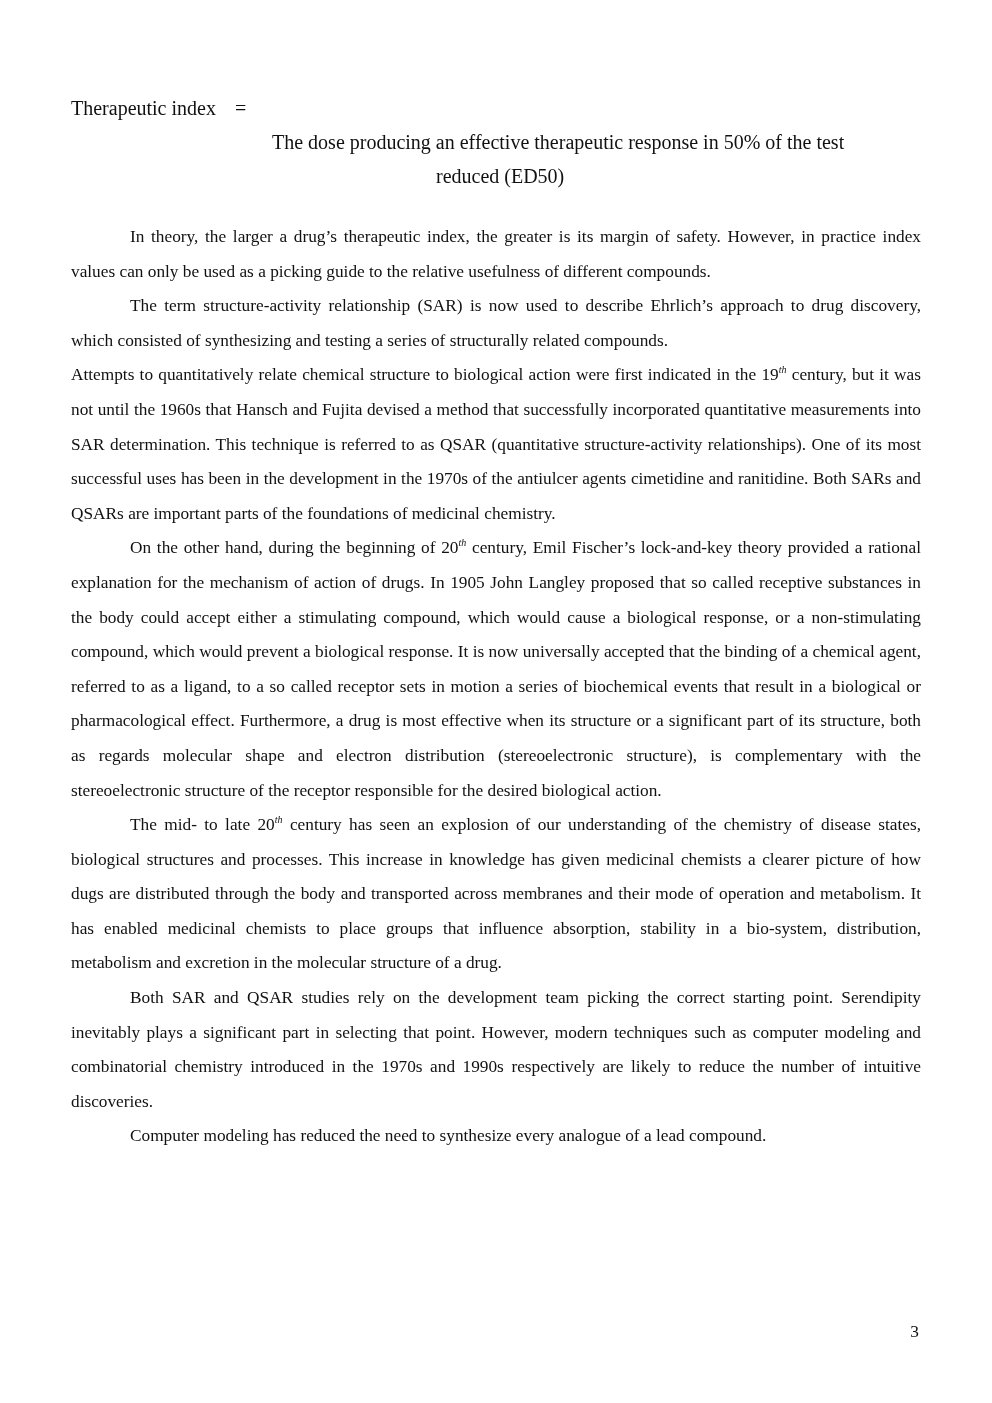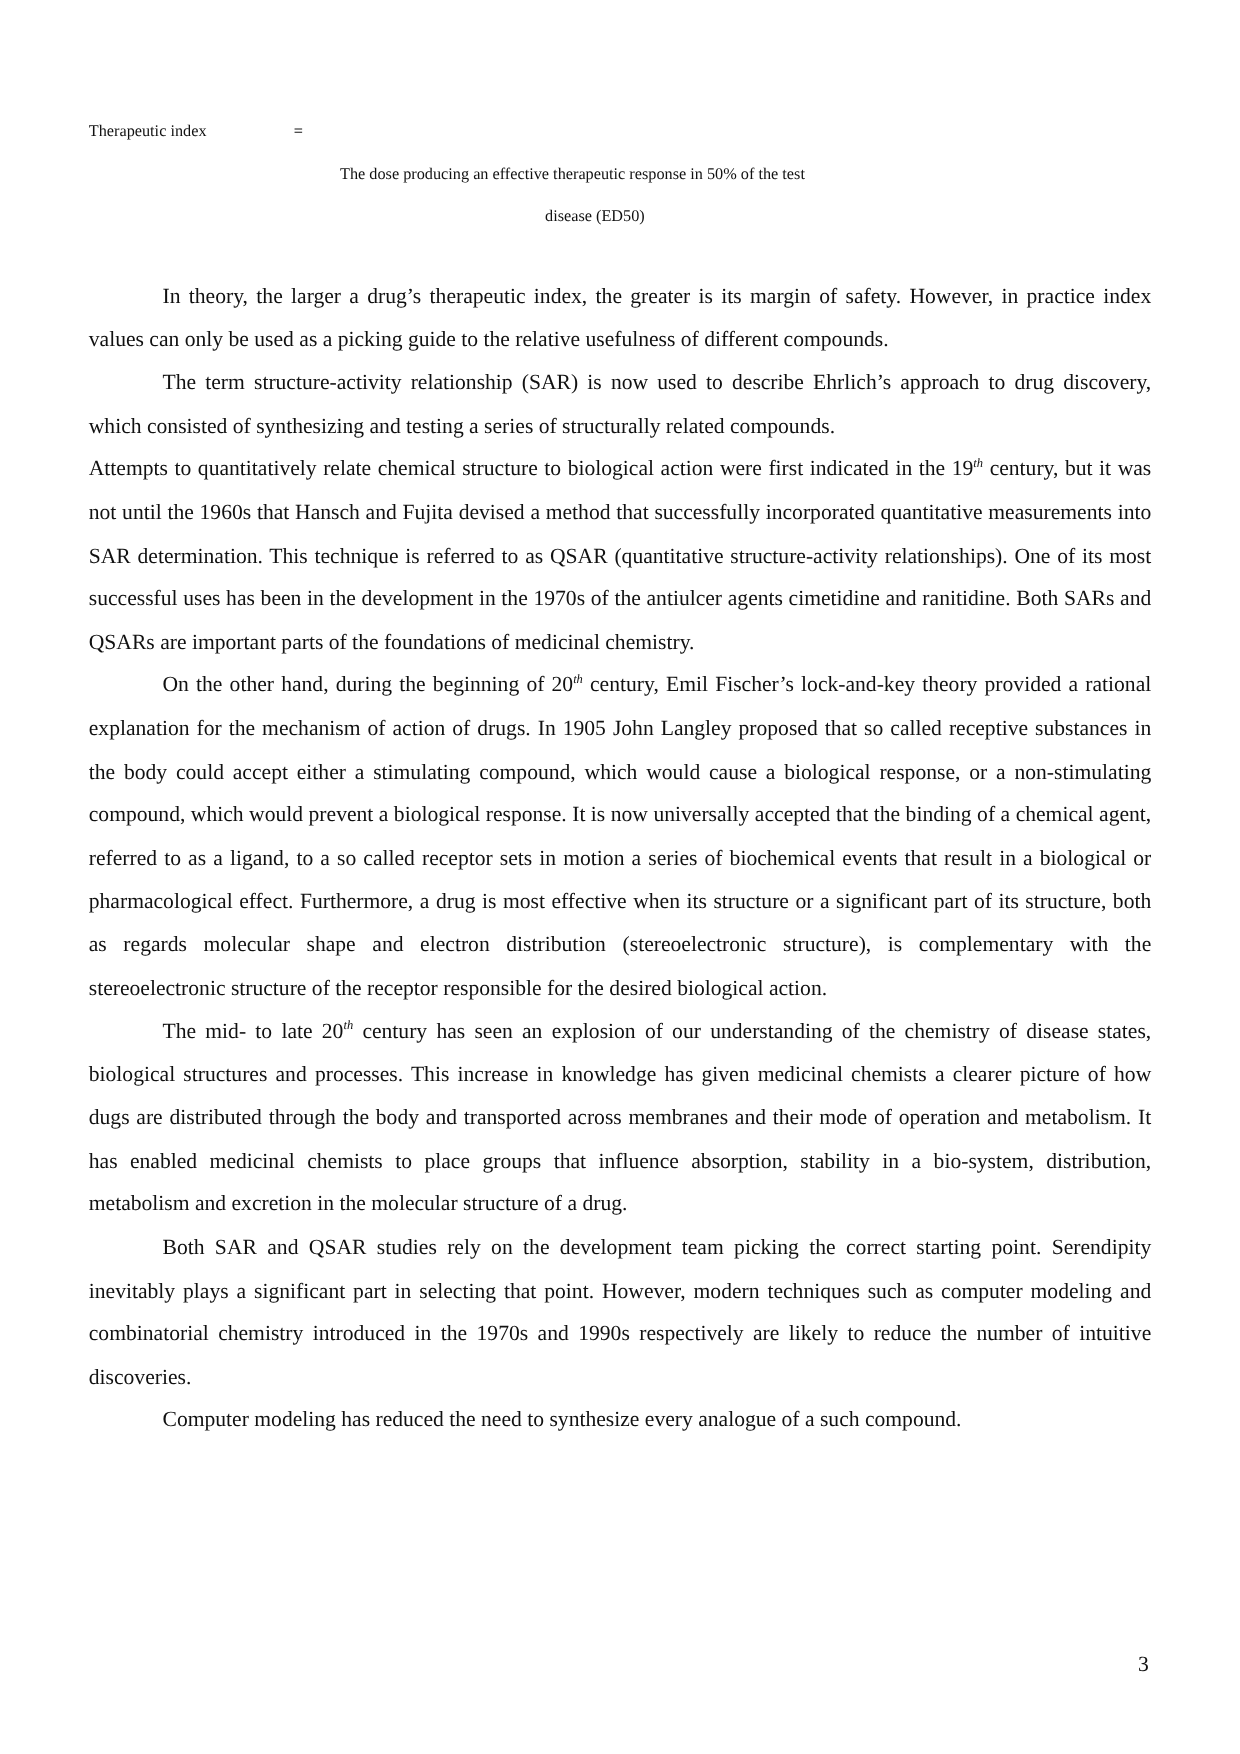--- a/index.html
+++ b/index.html
@@ -1,45 +1,45 @@
 <!DOCTYPE html>
 <html><head>
 <meta charset="utf-8">
 <style>
   html, body { margin: 0; padding: 0; background: #ffffff; }
   body { width: 992px; height: 1403px; position: relative; overflow: hidden;
          font-family: "Liberation Serif", "DejaVu Serif", serif; color: #111; }
   .page { position: absolute; left: 71px; top: 92px; width: 850px; }
-  .formula { position: relative; height: 110px; font-size: 13px; }
+  .formula { position: relative; height: 110px; font-size: 20px; }
   .formula .lhs { position: absolute; left: 0; top: 5px; }
   .formula .eq { position: absolute; left: 164px; top: 5px; }
   .formula .num { position: absolute; left: 201px; top: 5px; text-decoration: underline; }
   .formula .den1 { position: absolute; left: 201px; top: 39px; }
   .formula .den2 { position: absolute; left: 365px; top: 73px; }
   .body-text { margin-top: 18px; font-size: 17.3px; line-height: 34.6px; text-align: justify; }
   .body-text p { margin: 0; text-indent: 59px; }
   .body-text p.noindent { text-indent: 0; }
   sup { font-size: 10px; line-height: 0; vertical-align: super; font-style: italic; }
   .page-number { position: absolute; right: 73px; top: 1322px; font-size: 17.3px; }
 </style>
 </head>
 <body>
 
 <div class="page">
   <div class="formula">
     <span class="lhs">Therapeutic index</span>
     <span class="eq">=</span>
     <span class="den1">The dose producing an effective therapeutic response in 50% of the test</span>
-    <span class="den2">disease (ED50)</span>
+    <span class="den2">reduced (ED50)</span>
   </div>
 
   <div class="body-text" id="body-text">
       <p><span>In theory, the larger a drug’s therapeutic index, the greater is its margin of safety. However, in practice index values can only be used as a picking guide to the relative usefulness of different compounds.</span></p>
       <p><span>The term structure-activity relationship (SAR) is now used to describe Ehrlich’s approach to drug discovery, which consisted of synthesizing and testing a series of structurally related compounds.</span></p>
       <p class="noindent"><span>Attempts to quantitatively relate chemical structure to biological action were first indicated in the 19</span><sup>th</sup><span> century, but it was not until the 1960s that Hansch and Fujita devised a method that successfully incorporated quantitative measurements into SAR determination. This technique is referred to as QSAR (quantitative structure-activity relationships). One of its most successful uses has been in the development in the 1970s of the antiulcer agents cimetidine and ranitidine. Both SARs and QSARs are important parts of the foundations of medicinal chemistry.</span></p>
       <p><span>On the other hand, during the beginning of 20</span><sup>th</sup><span> century, Emil Fischer’s lock-and-key theory provided a rational explanation for the mechanism of action of drugs. In 1905 John Langley proposed that so called receptive substances in the body could accept either a stimulating compound, which would cause a biological response, or a non-stimulating compound, which would prevent a biological response. It is now universally accepted that the binding of a chemical agent, referred to as a ligand, to a so called receptor sets in motion a series of biochemical events that result in a biological or pharmacological effect. Furthermore, a drug is most effective when its structure or a significant part of its structure, both as regards molecular shape and electron distribution (stereoelectronic structure), is complementary with the stereoelectronic structure of the receptor responsible for the desired biological action.</span></p>
       <p><span>The mid- to late 20</span><sup>th</sup><span> century has seen an explosion of our understanding of the chemistry of disease states, biological structures and processes. This increase in knowledge has given medicinal chemists a clearer picture of how dugs are distributed through the body and transported across membranes and their mode of operation and metabolism. It has enabled medicinal chemists to place groups that influence absorption, stability in a bio-system, distribution, metabolism and excretion in the molecular structure of a drug.</span></p>
       <p><span>Both SAR and QSAR studies rely on the development team picking the correct starting point. Serendipity inevitably plays a significant part in selecting that point. However, modern techniques such as computer modeling and combinatorial chemistry introduced in the 1970s and 1990s respectively are likely to reduce the number of intuitive discoveries.</span></p>
-      <p><span>Computer modeling has reduced the need to synthesize every analogue of a such compound.</span></p>
+      <p><span>Computer modeling has reduced the need to synthesize every analogue of a lead compound.</span></p>
     </div>
 </div>
 
 <div class="page-number">3</div>
 
 </body></html>

